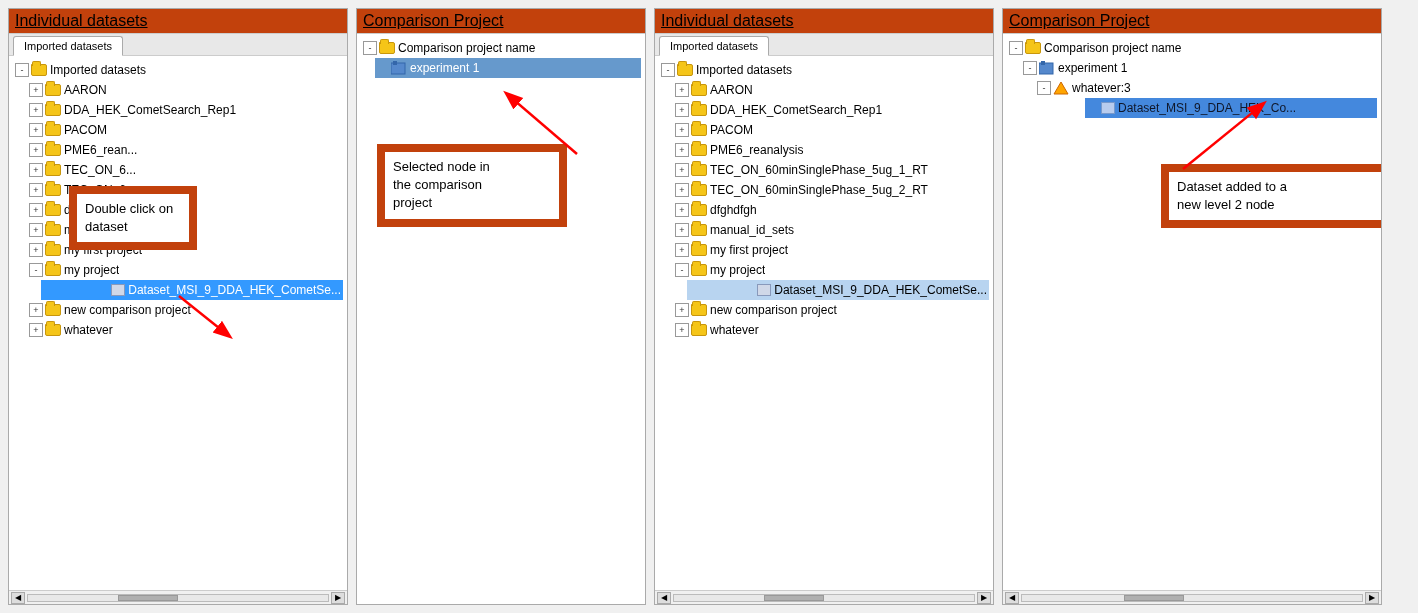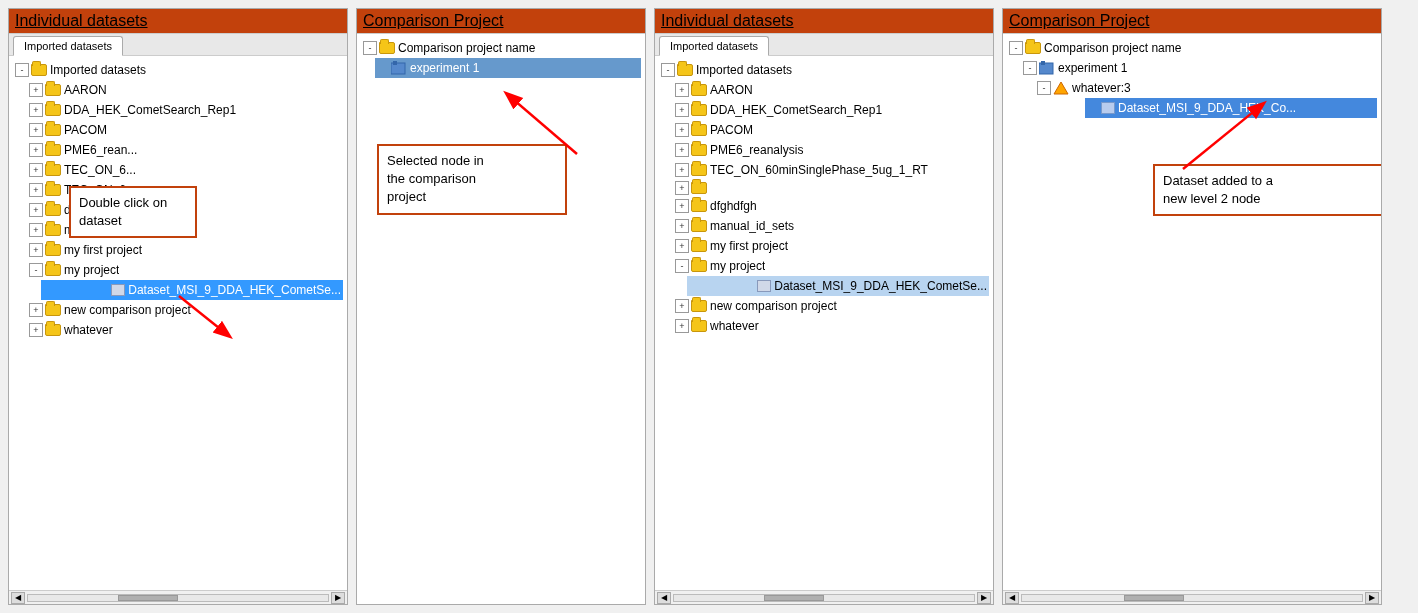--- a/index.html
+++ b/index.html
@@ -151,21 +151,21 @@
       background: #b0b0b0;
       border: 1px solid #999;
       position: absolute;
       left: 30%;
     }
 
     
     .annotation-box {
       position: absolute;
       background: white;
-      border: 2px solid #c2410c;
+      border: 8px solid #c2410c;
       padding: 6px 8px;
       font-size: 13px;
       font-weight: normal;
       line-height: 1.4;
       z-index: 10;
       pointer-events: none;
     }
 
     
     svg.arrow-svg {
@@ -191,21 +191,21 @@
     }
 
     .highlight-blue {
       background: #6699cc;
       color: white;
     }
 
     
     .right-selected {
       background: #4488dd;
-      color: #ffffff;
+      color: #0f172a;
       margin-left: 36px;
     }
   </style>
 </head>
 <body>
 
 <div class="panel panel-left">
   <div class="panel-title">Individual datasets</div>
   <div class="tab-bar">
     <div class="tab active">Imported datasets</div>
@@ -382,20 +382,21 @@
         <span class="node-label">PME6_reanalysis</span>
       </div>
       <div class="tree-node">
         <span class="expand-icon">+</span>
         <span class="folder-icon"></span>
         <span class="node-label">TEC_ON_60minSinglePhase_5ug_1_RT</span>
       </div>
       <div class="tree-node">
         <span class="expand-icon">+</span>
         <span class="folder-icon"></span>
+        <span class="node-label">TEC_ON_60minSinglePhase_5ug_2_RT</span>
       </div>
       <div class="tree-node">
         <span class="expand-icon">+</span>
         <span class="folder-icon"></span>
         <span class="node-label">dfghdfgh</span>
       </div>
       <div class="tree-node">
         <span class="expand-icon">+</span>
         <span class="folder-icon"></span>
         <span class="node-label">manual_id_sets</span>
@@ -471,21 +472,21 @@
         <div style="margin-left:14px;">
           <div class="tree-node right-selected">
             <span style="width:14px;display:inline-block;flex-shrink:0;"></span>
             <span style="display:inline-block;width:14px;height:12px;background:#b8ccee;border:1px solid #7799cc;margin-right:3px;flex-shrink:0;"></span>
             <span class="node-label">Dataset_MSI_9_DDA_HEK_Co...</span>
           </div>
         </div>
       </div>
     </div>
 
-    <div class="annotation-box" style="left:150px; top:130px; width:230px;">
+    <div class="annotation-box" style="left:158px; top:130px; width:230px;">
       <span>Dataset added to a<br>new level 2 node</span>
     </div>
 
     <svg class="arrow-svg" style="left:160px; top:55px; width:120px; height:90px;">
       <defs>
         <marker id="arr3" markerWidth="8" markerHeight="8" refX="6" refY="3" orient="auto">
           <path d="M0,0 L0,6 L8,3 z" fill="red"></path>
         </marker>
       </defs>
       <path d="M20,80 L100,15" stroke="red" stroke-width="2.5" fill="none" marker-end="url(#arr3)"></path>

